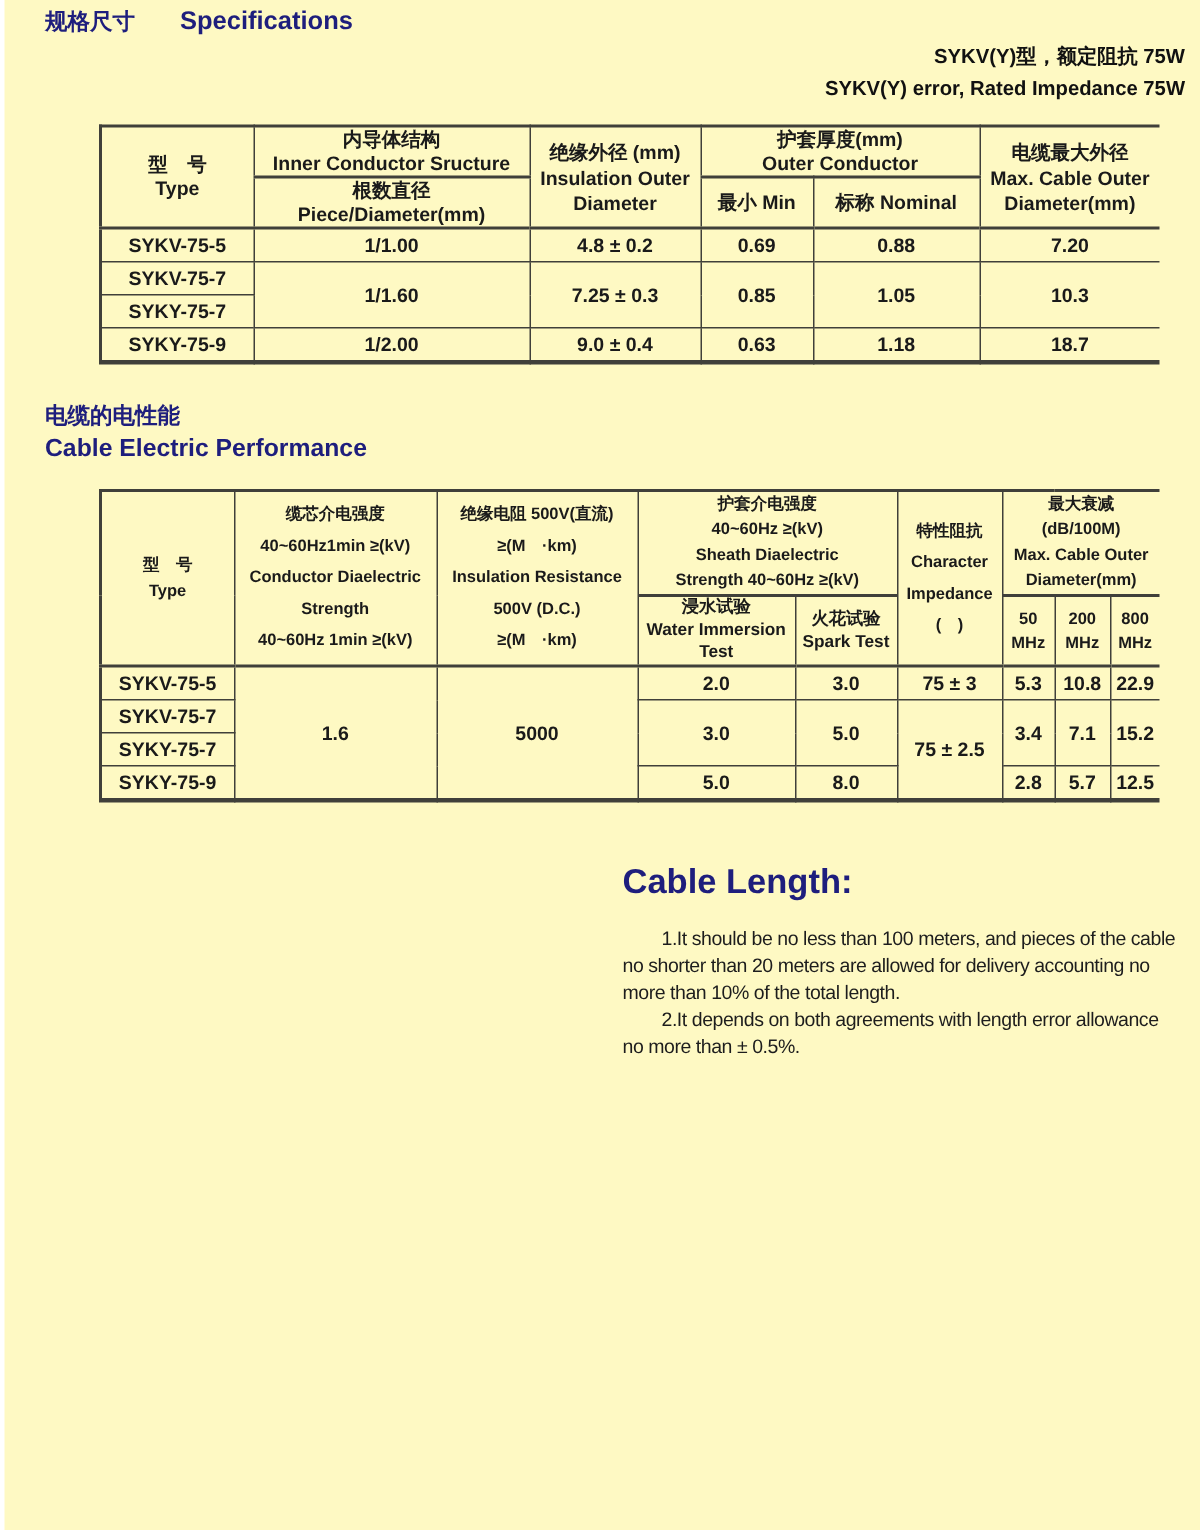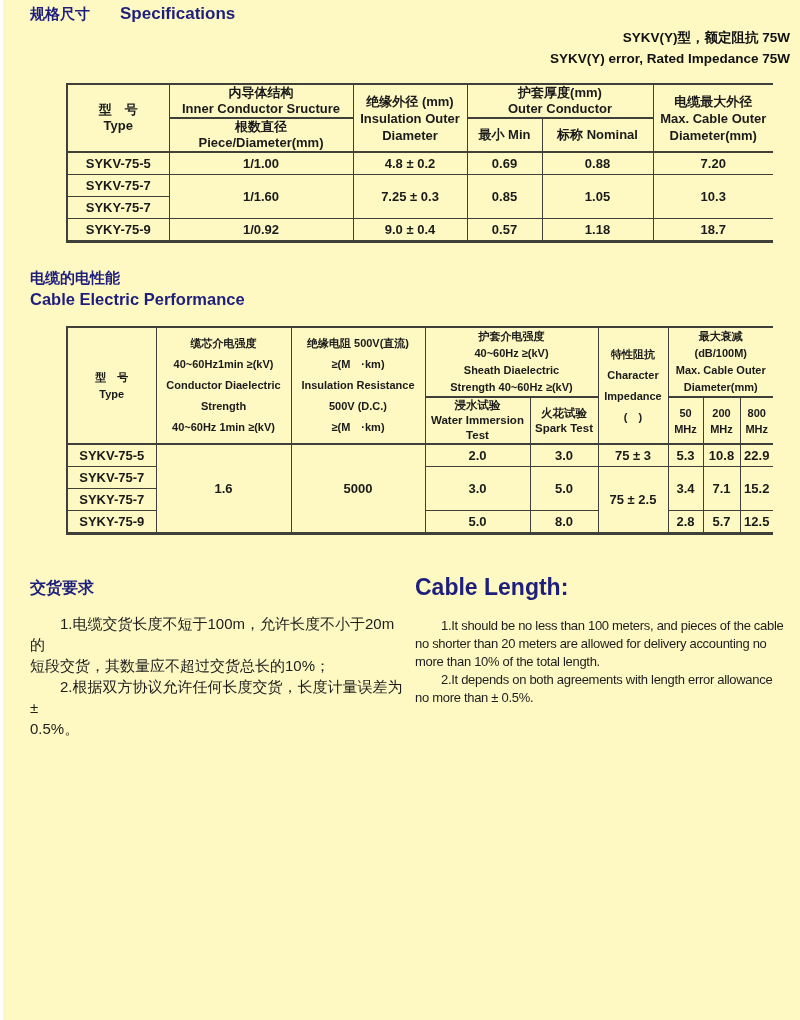--- a/index.html
+++ b/index.html
@@ -119,23 +119,23 @@
         <td rowspan="2">7.25 ± 0.3</td>
         <td rowspan="2">0.85</td>
         <td rowspan="2">1.05</td>
         <td rowspan="2" class="open-r">10.3</td>
       </tr>
       <tr>
         <td>SYKY-75-7</td>
       </tr>
       <tr>
         <td>SYKY-75-9</td>
-        <td>1/0.92</td>
+        <td>1/2.00</td>
         <td>9.0 ± 0.4</td>
-        <td>0.57</td>
+        <td>0.63</td>
         <td>1.18</td>
         <td class="open-r">18.7</td>
       </tr>
     </tbody>
   </table>
 
   <div class="perf-heading">
     <div class="cn">电缆的电性能</div>
     <div class="en">Cable Electric Performance</div>
   </div>
@@ -220,27 +220,20 @@
         <td>SYKY-75-9</td>
         <td>5.0</td>
         <td>8.0</td>
         <td>2.8</td>
         <td>5.7</td>
         <td class="open-r">12.5</td>
       </tr>
     </tbody>
   </table>
 
-  <div class="delivery">
-    <h3>交货要求</h3>
-    <p>1.电缆交货长度不短于100m，允许长度不小于20m的
-短段交货，其数量应不超过交货总长的10%；</p>
-    <p>2.根据双方协议允许任何长度交货，长度计量误差为±
-0.5%。</p>
-  </div>
 
   <div class="cable-length">
     <h3>Cable Length:</h3>
     <p>1.It should be no less than 100 meters, and pieces of the cable
 no shorter than 20 meters are allowed for delivery accounting no
 more than 10% of the total length.</p>
     <p>2.It depends on both agreements with length error allowance
 no more than ± 0.5%.</p>
   </div>
 </div>

